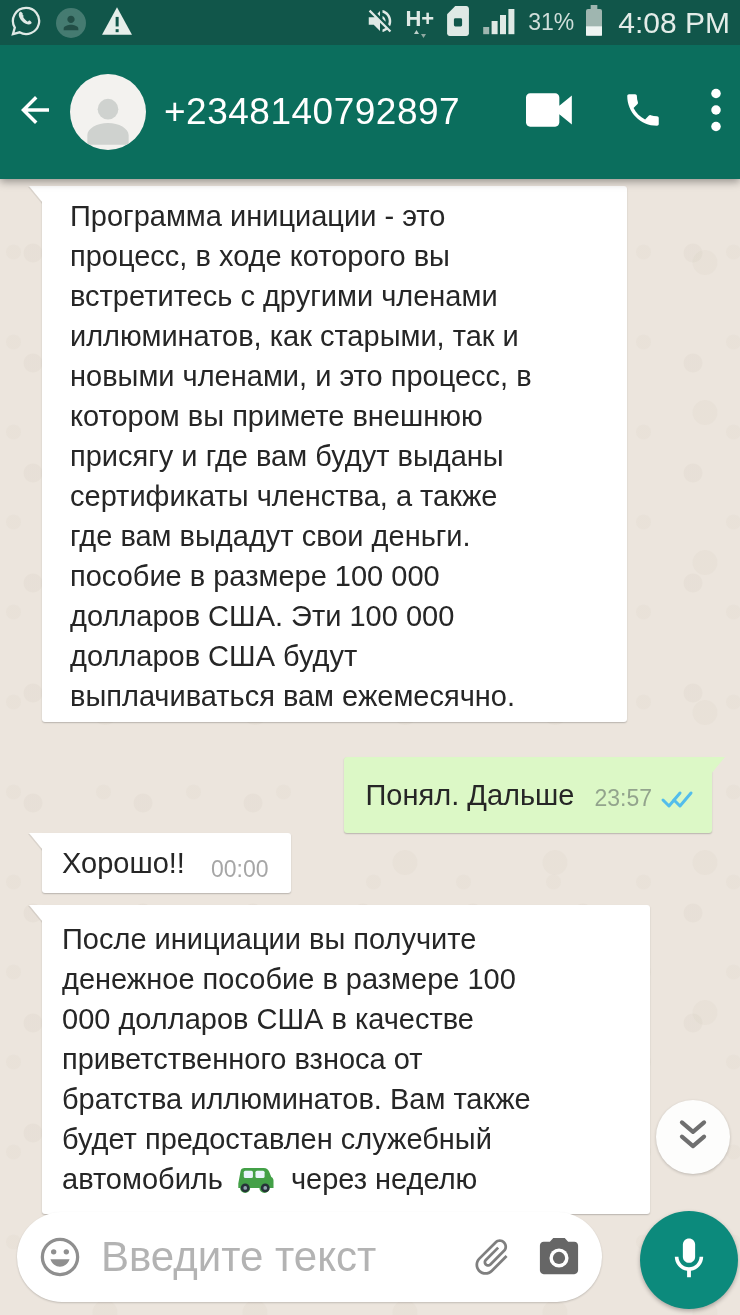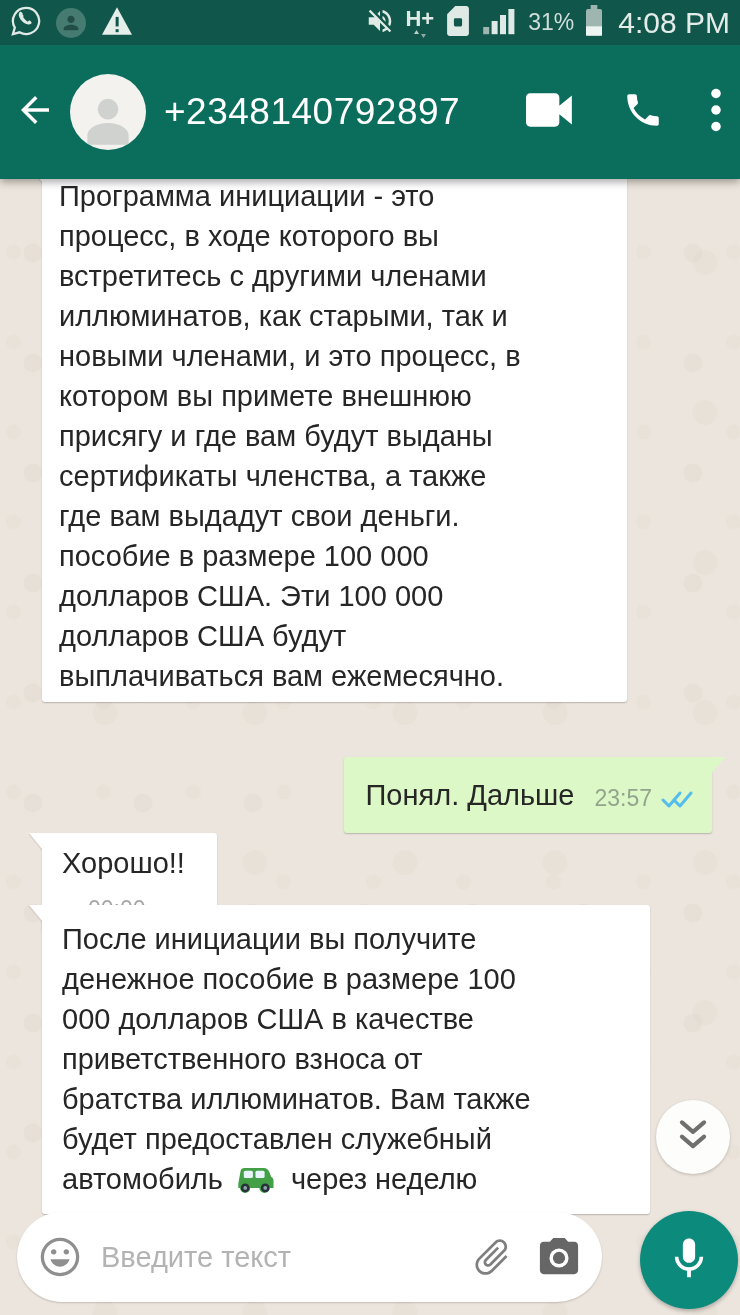--- a/index.html
+++ b/index.html
@@ -41,44 +41,44 @@
   .txt{white-space:pre-line;}
   .b-time{font-size:23px;color:#a6a6a6;line-height:28px;}
   .tail-l{border-top-left-radius:0;}
   .tail-l::before{content:"";position:absolute;left:-13px;top:0;width:0;height:0;
     border-top:17px solid #ffffff;border-left:14px solid transparent;
     filter:drop-shadow(-1px 1px 0.5px rgba(0,0,0,0.08));}
   .tail-r{border-top-right-radius:0;}
   .tail-r::before{content:"";position:absolute;right:-13px;top:0;width:0;height:0;
     border-top:17px solid #dcf8c6;border-right:14px solid transparent;}
 
-  .msg1{left:42px;top:166px;width:585px;padding:10px 20px 6px 17px;}
+  .msg1{left:42px;top:186px;width:585px;padding:10px 20px 6px 28px;}
   .msg1 .b-time{text-align:right;margin-top:2px;}
 
   .msg2{background:#dcf8c6;right:28px;top:757px;padding:12px 16px 12px 22px;
     display:flex;align-items:center;}
   .msg2 .b-time{color:#93a48d;margin:10px 0 4px 20px;}
   .msg2 .checks{margin:12px 0 0 8px;flex:none;}
 
-  .msg3{left:42px;top:833px;padding:10px 32px 10px 20px;display:flex;align-items:flex-start;flex-direction:column;}
+  .msg3{left:42px;top:833px;padding:10px 20px 10px 20px;display:flex;align-items:flex-end;}
   .msg3 .b-time{margin:12px 3px 0 26px;}
 
   .msg4{left:42px;top:905px;width:608px;padding:14px 20px 8px 20px;}
   .car{vertical-align:-7px;margin:0 12px;}
 
   .scrollbtn{position:absolute;left:656px;top:1100px;width:74px;height:74px;border-radius:50%;
     background:#fdfdfc;box-shadow:0 1px 3px rgba(0,0,0,0.2);
     display:flex;align-items:center;justify-content:center;}
 
   
   .composer{position:absolute;left:17px;top:1212px;width:585px;height:90px;background:#ffffff;
     border-radius:45px;box-shadow:0 1px 2px rgba(0,0,0,0.18);
     display:flex;align-items:center;padding:0 20px 0 20px;box-sizing:border-box;}
   .msg-input{flex:1;min-width:0;border:none;outline:none;font-family:"Liberation Sans",sans-serif;
-    font-size:29px;color:#444;margin:0 8px 0 16px;background:transparent;}
+    font-size:42px;color:#444;margin:0 8px 0 16px;background:transparent;}
   .msg-input::placeholder{color:#b3b3b3;}
   .comp-icon{flex:none;display:flex;align-items:center;justify-content:center;}
   .micbtn{position:absolute;left:640px;top:1211px;width:98px;height:98px;border-radius:50%;
     background:#0c8a7c;box-shadow:0 2px 4px rgba(0,0,0,0.28);
     display:flex;align-items:center;justify-content:center;}
 </style>
 </head>
 <body>
 
 <div class="screen">

